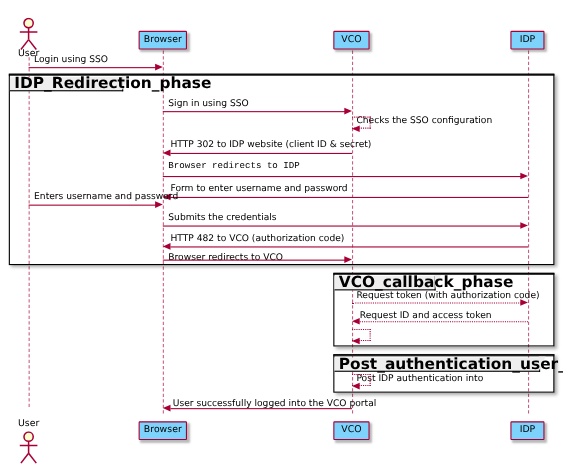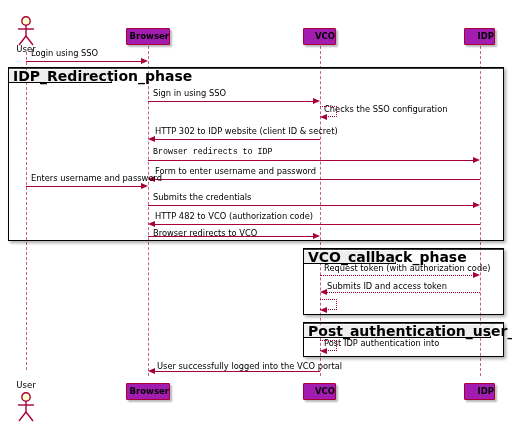--- a/index.html
+++ b/index.html
@@ -23,26 +23,26 @@
   .lifeline {
     position: absolute;
     width: 0;
     border-left: 1px dashed #A80036;
     opacity: 0.62;
   }
   
   .participant {
     position: absolute;
     box-sizing: border-box;
-    background: #a21caf;
+    background: #7dd3fc;
     border: 1px solid #A80036;
     color: #000000;
     font-size: 8.5px;
-    font-weight: bold;
-    text-align: right;
+    font-weight: normal;
+    text-align: center;
     line-height: 15px;
     height: 17px;
     border-radius: 1px;
     box-shadow: 2px 2px 2px rgba(0,0,0,0.28);
     white-space: nowrap;
   }
   
   .actor {
     position: absolute;
     width: 26px;
@@ -206,21 +206,21 @@
 
   <div class="group-toprule" style="left:303px; top:248px; width:201px;"></div>
   <div class="group-frame" style="left:303px; top:248px; width:201px; height:67px;"></div>
   <div class="group-header" style="left:304px; top:251px; width:92px;"></div>
   <div class="group-title" style="left:308px; top:251px;">VCO_callback_phase</div>
 
   <div class="msg-label" style="left:324px; top:263px;">Request token (with authorization code)</div>
   <div class="msg-line dotted" style="left:320px; top:275px; width:154px;"></div>
   <div class="arrowhead right" style="left:473px; top:271.5px;"></div>
 
-  <div class="msg-label" style="left:327px; top:281px;">Submits ID and access token</div>
+  <div class="msg-label" style="left:327px; top:281px;">Request ID and access token</div>
   <div class="msg-line dotted" style="left:327px; top:292px; width:153px;"></div>
   <div class="arrowhead left" style="left:320px; top:288.5px;"></div>
 
   <div class="self-msg" style="left:320px; top:299px;"></div>
   <div class="arrowhead left" style="left:320px; top:306.5px;"></div>
 
   <div class="group-toprule" style="left:303px; top:322px; width:201px;"></div>
   <div class="group-frame" style="left:303px; top:322px; width:201px; height:35px;"></div>
   <div class="group-header" style="left:304px; top:325px; width:187px;"></div>
   <div class="group-title" style="left:308px; top:325px;">Post_authentication_user_management_phase</div>

